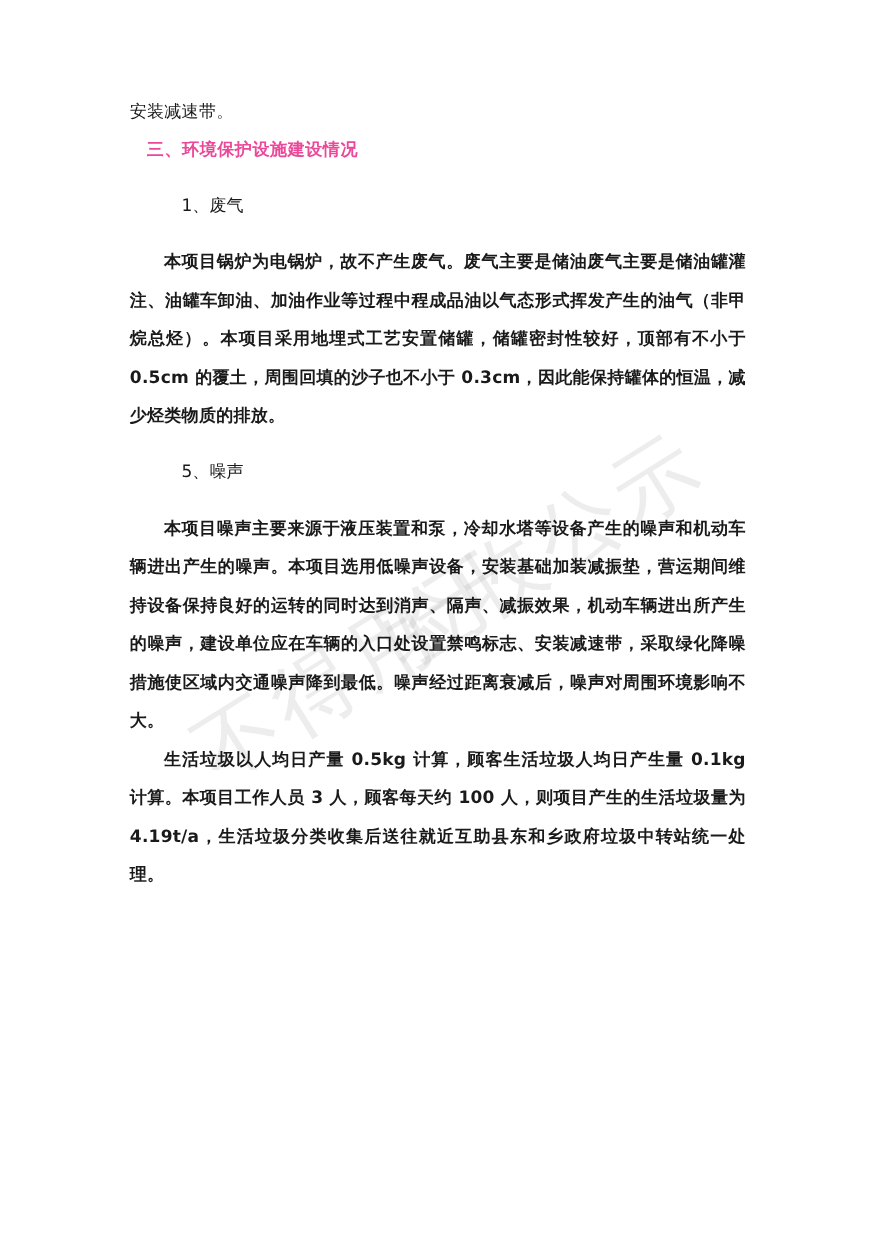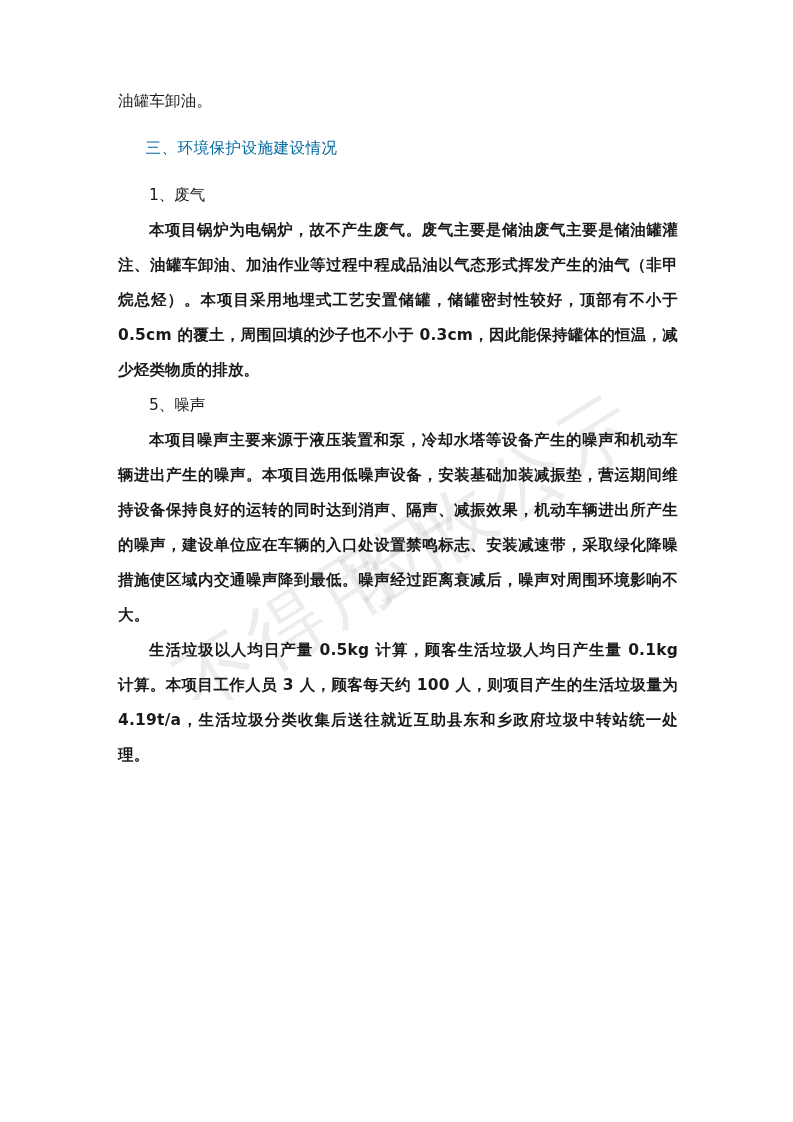--- a/index.html
+++ b/index.html
@@ -32,31 +32,31 @@
     margin: 0;
     letter-spacing: 0.2px;
   }
   .indent {
     text-indent: 2em;
     font-weight: bold;
   }
   .heading {
     font-size: 15.5px;
     line-height: 35px;
-    font-weight: normal;
-    color: #0369a1;
-    margin: 12px;
+    font-weight: bold;
+    color: #ec4899;
+    margin: 0;
     text-indent: 1em;
     letter-spacing: 0.5px;
   }
   .numlist {
     font-size: 15.5px;
     line-height: 35px;
     color: #1a1a1a;
-    margin: 0;
+    margin: 16px;
     text-indent: 2em;
   }
   .watermark {
     position: absolute;
     left: 150px;
     top: 380px;
     width: 520px;
     height: 320px;
     pointer-events: none;
     overflow: hidden;
@@ -78,21 +78,21 @@
 <body>
 
 <div class="page">
 
   <div class="watermark">
     <span class="wm1">验收公示</span>
     <span class="wm2">不得用于</span>
   </div>
 
   <div class="content">
-    <p class="para">油罐车卸油。</p>
+    <p class="para">安装减速带。</p>
     <p class="heading">三、环境保护设施建设情况</p>
     <p class="numlist">1、废气</p>
     <p class="para indent">本项目锅炉为电锅炉，故不产生废气。废气主要是储油废气主要是储油罐灌注、油罐车卸油、加油作业等过程中程成品油以气态形式挥发产生的油气（非甲烷总烃）。本项目采用地埋式工艺安置储罐，储罐密封性较好，顶部有不小于 0.5cm 的覆土，周围回填的沙子也不小于 0.3cm，因此能保持罐体的恒温，减少烃类物质的排放。</p>
     <p class="numlist">5、噪声</p>
     <p class="para indent">本项目噪声主要来源于液压装置和泵，冷却水塔等设备产生的噪声和机动车辆进出产生的噪声。本项目选用低噪声设备，安装基础加装减振垫，营运期间维持设备保持良好的运转的同时达到消声、隔声、减振效果，机动车辆进出所产生的噪声，建设单位应在车辆的入口处设置禁鸣标志、安装减速带，采取绿化降噪措施使区域内交通噪声降到最低。噪声经过距离衰减后，噪声对周围环境影响不大。</p>
     <p class="para indent">生活垃圾以人均日产量 0.5kg 计算，顾客生活垃圾人均日产生量 0.1kg 计算。本项目工作人员 3 人，顾客每天约 100 人，则项目产生的生活垃圾量为 4.19t/a，生活垃圾分类收集后送往就近互助县东和乡政府垃圾中转站统一处理。</p>
   </div>
 
 </div>
 

